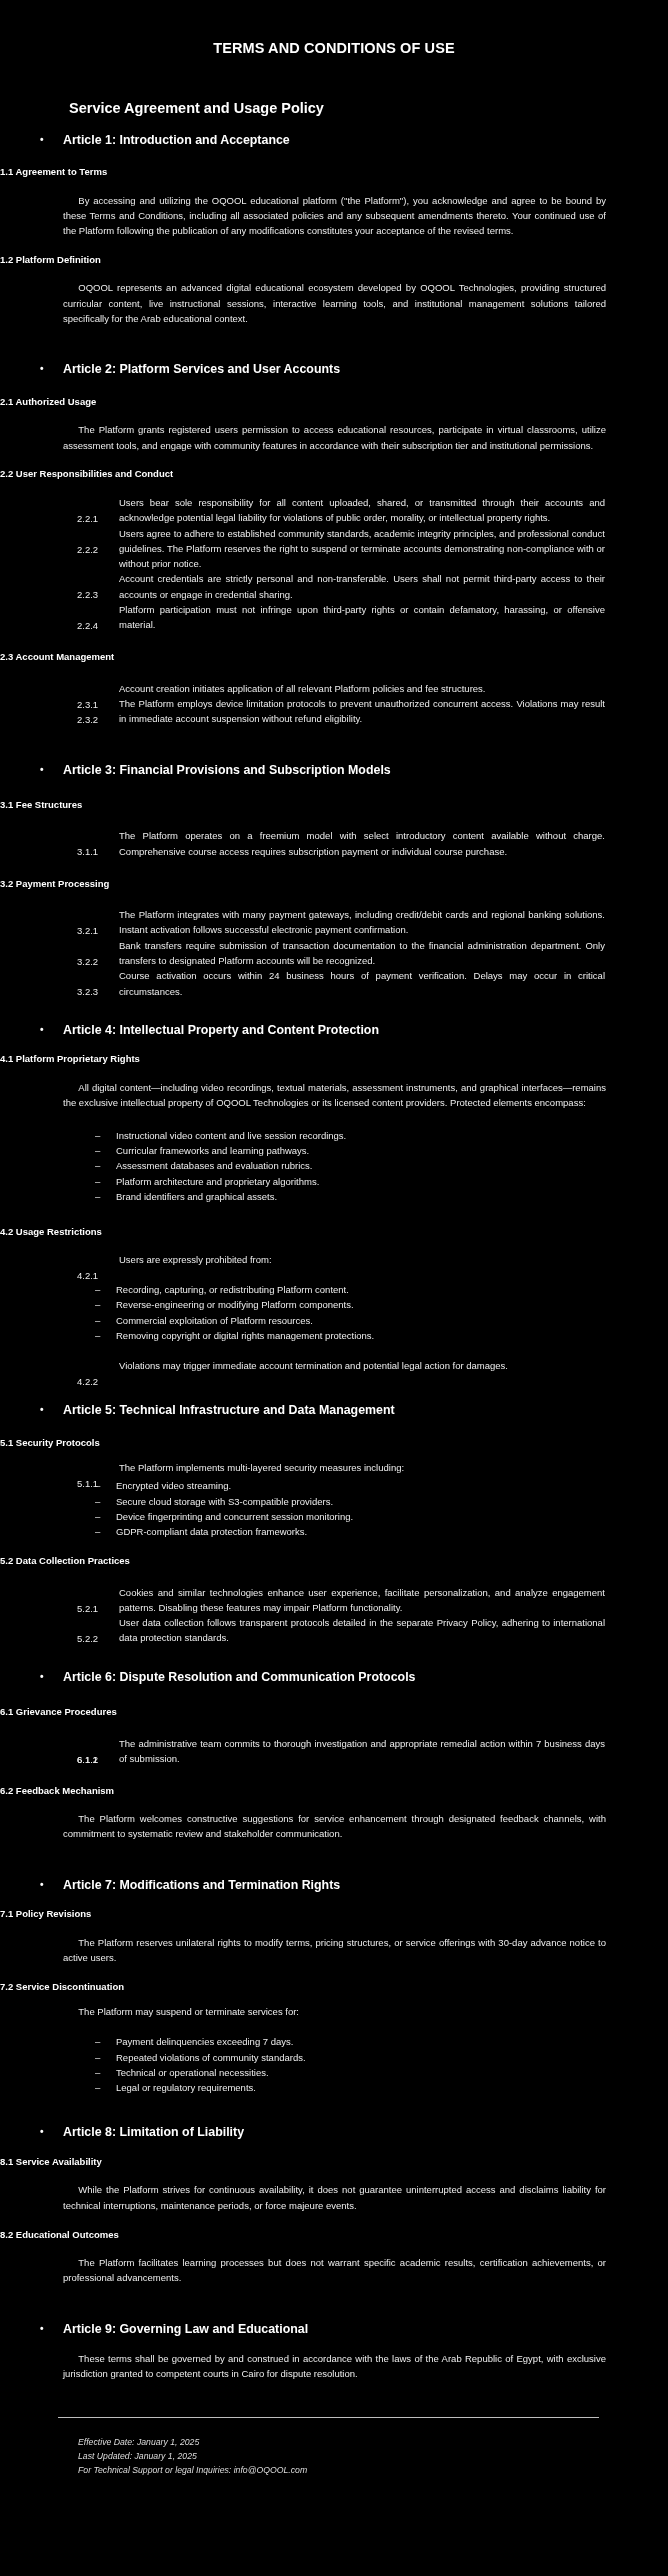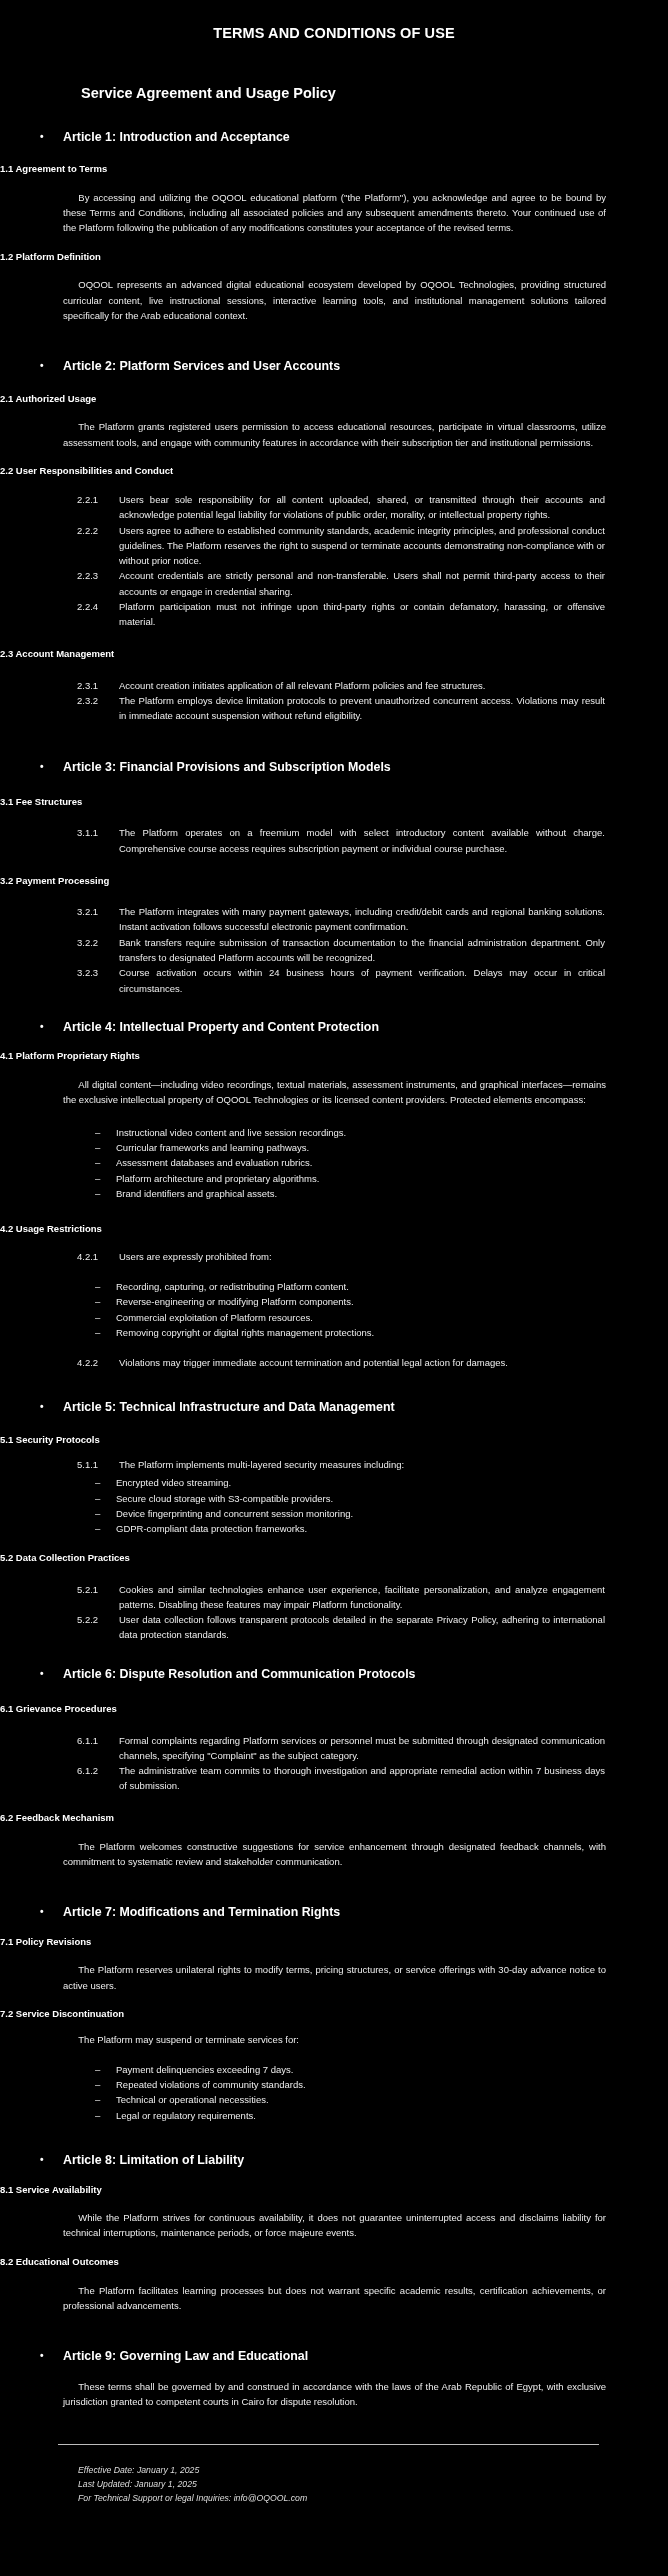--- a/index.html
+++ b/index.html
@@ -7,25 +7,25 @@
     width: 668px;
     min-height: 2576px;
     color: #f2f2f2;
     font-family: "Liberation Sans", sans-serif;
     position: relative;
     overflow-x: hidden;
   }
   .page { padding: 0; position: relative; width: 668px; }
   .doc-title {
     text-align: center; font-weight: bold; font-size: 14.5px;
-    color: #ffffff; margin: 0; padding-top: 25px; letter-spacing: 0.1px;
+    color: #ffffff; margin: 0; padding-top: 40px; letter-spacing: 0.1px;
   }
   .subtitle {
     font-weight: bold; font-size: 14.5px; color: #ffffff;
-    margin: 16px; padding-left: 65px; margin-top: 44px;
+    margin: 4px; padding-left: 65px; margin-top: 44px;
   }
   .article { position: relative; }
   .article-heading {
     position: relative; font-weight: bold; font-size: 12.4px; color: #ffffff;
     margin: 0; padding-left: 63px; line-height: 16px;
   }
   .article-heading .bullet {
     position: absolute; left: 40px; top: 0; font-size: 10.2px; color: #ffffff;
   }
   .section-heading {
@@ -35,21 +35,21 @@
   .para {
     font-size: 9.5px; line-height: 15.3px; color: #eeeeee;
     margin: 0; padding-left: 63px; width: 543px;
     text-align: justify; text-indent: 15.3px;
   }
   .num-list { margin: 0; padding: 0; list-style: none; }
   .num-item {
     position: relative; font-size: 9.5px; line-height: 15.3px; color: #eeeeee;
     padding-left: 119px; width: 486px; text-align: justify;
   }
-  .num-item .num { position: absolute; left: 77px; top: 0; }
+  .num-item .num { position: absolute; left: 77px; top: 16px; }
   .dash-list { margin: 0; padding: 0; list-style: none; }
   .dash-item {
     position: relative; font-size: 9.5px; line-height: 15.3px; color: #eeeeee;
     padding-left: 116px;
   }
   .dash-item .dash { position: absolute; left: 95px; top: 0; }
   .divider {
     margin: 0 0 0 58px; width: 541px; height: 0;
     border: none; border-top: 1.5px solid #bdbdbd;
   }
@@ -205,21 +205,21 @@
   <div class="gap-32"></div>
   <div class="article">
     <h3 class="article-heading">
       <span class="bullet">•</span>
       <span>Article 6: Dispute Resolution and Communication Protocols</span>
     </h3>
     <div class="gap-28"></div>
     <h4 class="section-heading">6.1   Grievance Procedures</h4>
     <div class="gap-24"></div>
     <ol class="num-list">
-      <li class="num-item"><span class="num">6.1.1</span><span>Formal complaints regarding Platform services or personnel must be submitted through designated communication channels, specifying "Complaint" as the subject category.</span></li>
+      <li class="num-item"><span class="num">6.1.1</span></li>
       <li class="num-item"><span class="num">6.1.2</span><span>The administrative team commits to thorough investigation and appropriate remedial action within 7 business days of submission.</span></li>
     </ol>
     <div class="gap-24"></div>
     <h4 class="section-heading">6.2   Feedback Mechanism</h4>
     <div class="gap-20"></div>
     <p class="para">The Platform welcomes constructive suggestions for service enhancement through designated feedback channels, with commitment to systematic review and stakeholder communication.</p>
   </div>
 
   <div class="gap-48"></div>
   <div class="article">

